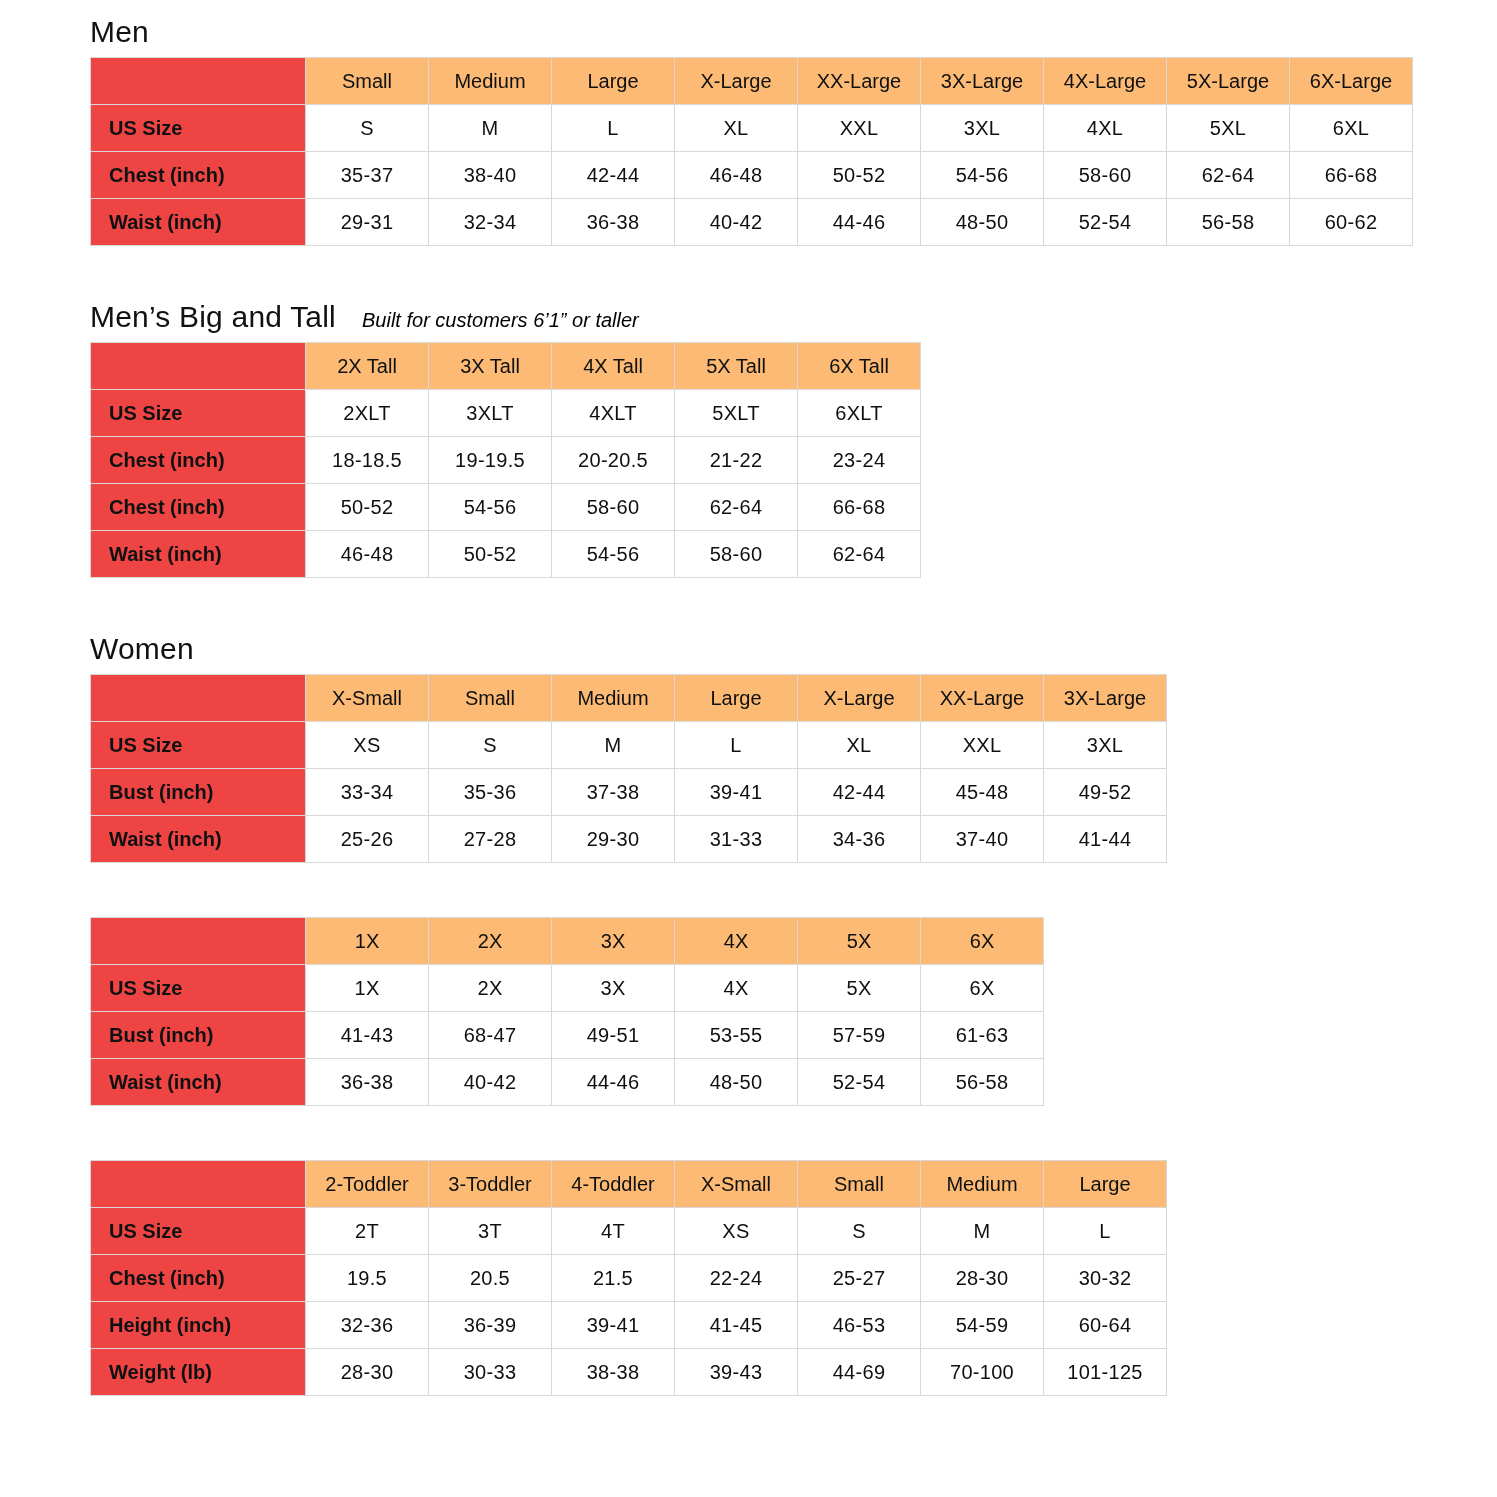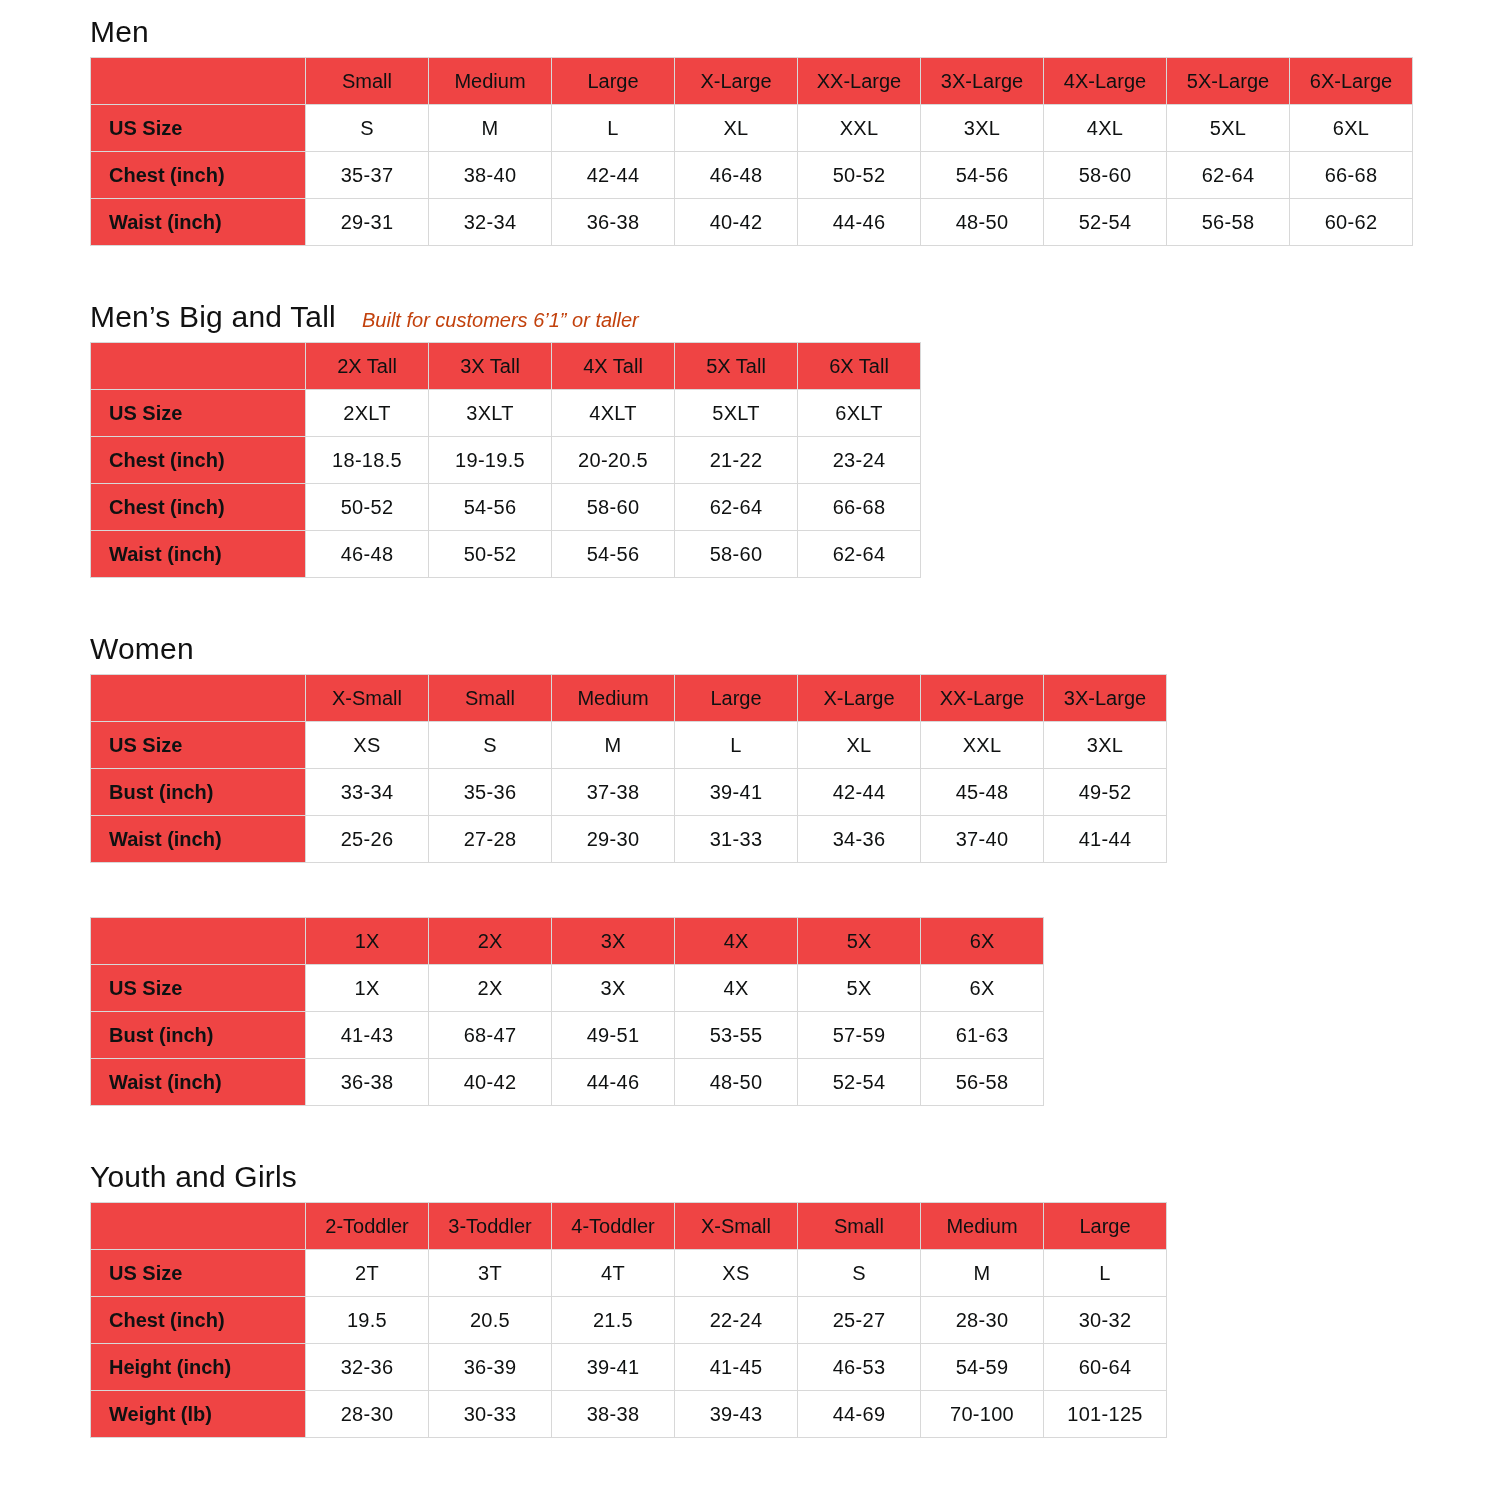--- a/index.html
+++ b/index.html
@@ -29,21 +29,21 @@
     line-height: 1.1;
     margin: 0;
     color: #111111;
     white-space: pre-wrap;
     letter-spacing: 0.2px;
   }
   .section-subtitle {
     font-size: 20px;
     font-style: italic;
     margin-left: 26px;
-    color: #c2410c;
+    color: #000000;
   }
   .section-subtitle:empty { display: none; }
   table.size-table {
     border-collapse: collapse;
     table-layout: fixed;
   }
   table.size-table th,
   table.size-table td {
     border: 1px solid #d8d8d8;
     height: 47px;
@@ -54,21 +54,21 @@
     padding: 0 4px;
     box-sizing: border-box;
   }
   table.size-table th.label-col {
     width: 215px;
     text-align: left;
     padding-left: 18px;
     background: #ef4444;
   }
   table.size-table thead th {
-    background: #ef4444;
+    background: #fdba74;
     font-weight: 400;
   }
   table.size-table thead th.data-col { width: 123px; }
   table.size-table tbody th.label-col {
     font-weight: 700;
     font-size: 20px;
   }
   table.size-table tbody td {
     background: #ffffff;
     letter-spacing: 0.3px;
@@ -285,24 +285,20 @@
             <td>44-46</td>
             <td>48-50</td>
             <td>52-54</td>
             <td>56-58</td>
           </tr>
         </tbody>
       </table>
   </section>
 
   <section class="chart">
-    <div class="heading-row">
-      <h2 class="section-title">Youth and Girls</h2>
-
-    </div>
     <table class="size-table">
         <thead>
           <tr>
             <th class="label-col"></th>
             <th class="data-col">2-Toddler</th>
             <th class="data-col">3-Toddler</th>
             <th class="data-col">4-Toddler</th>
             <th class="data-col">X-Small</th>
             <th class="data-col">Small</th>
             <th class="data-col">Medium</th>

